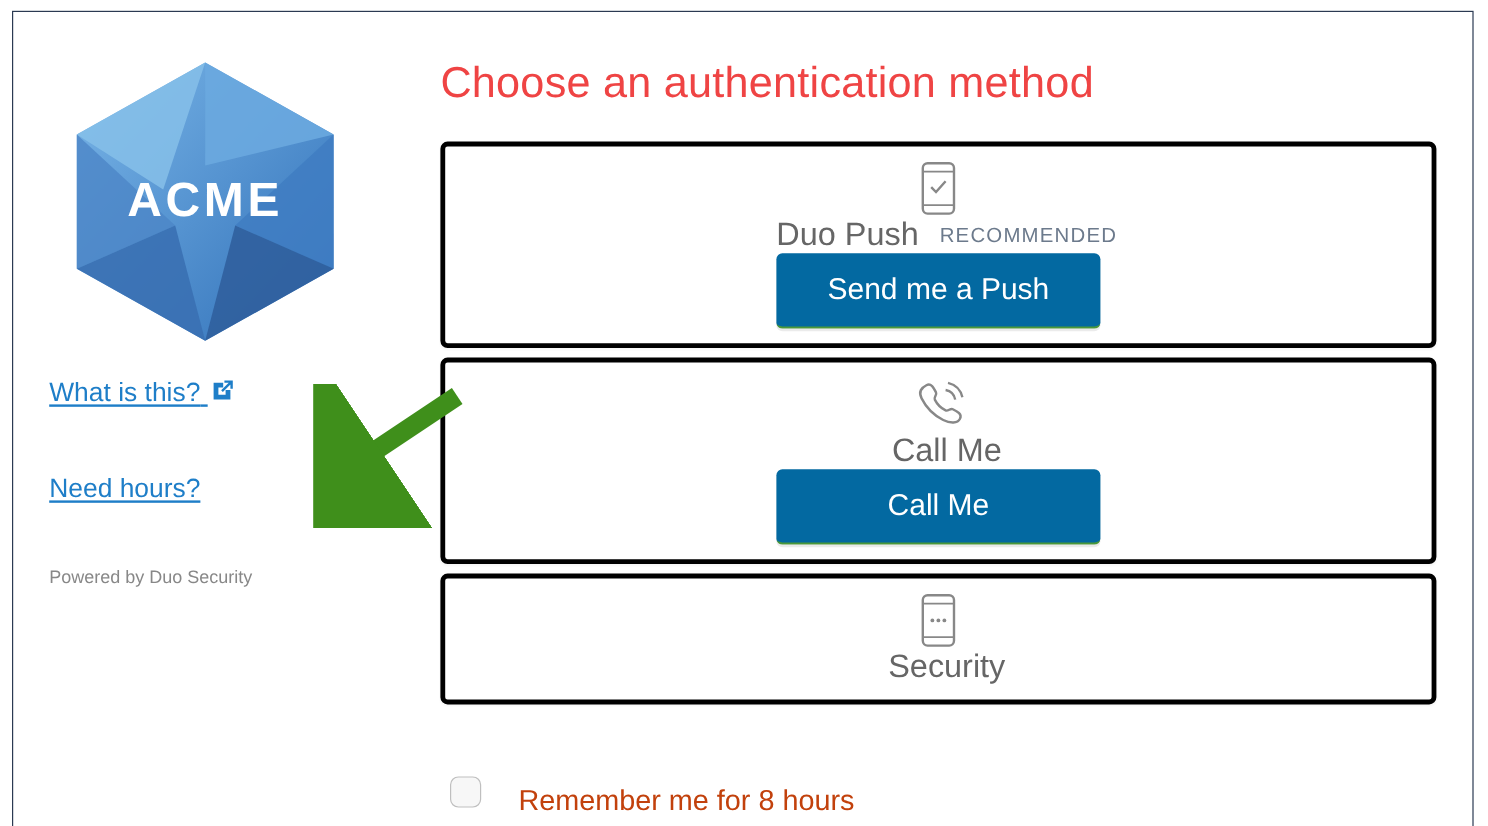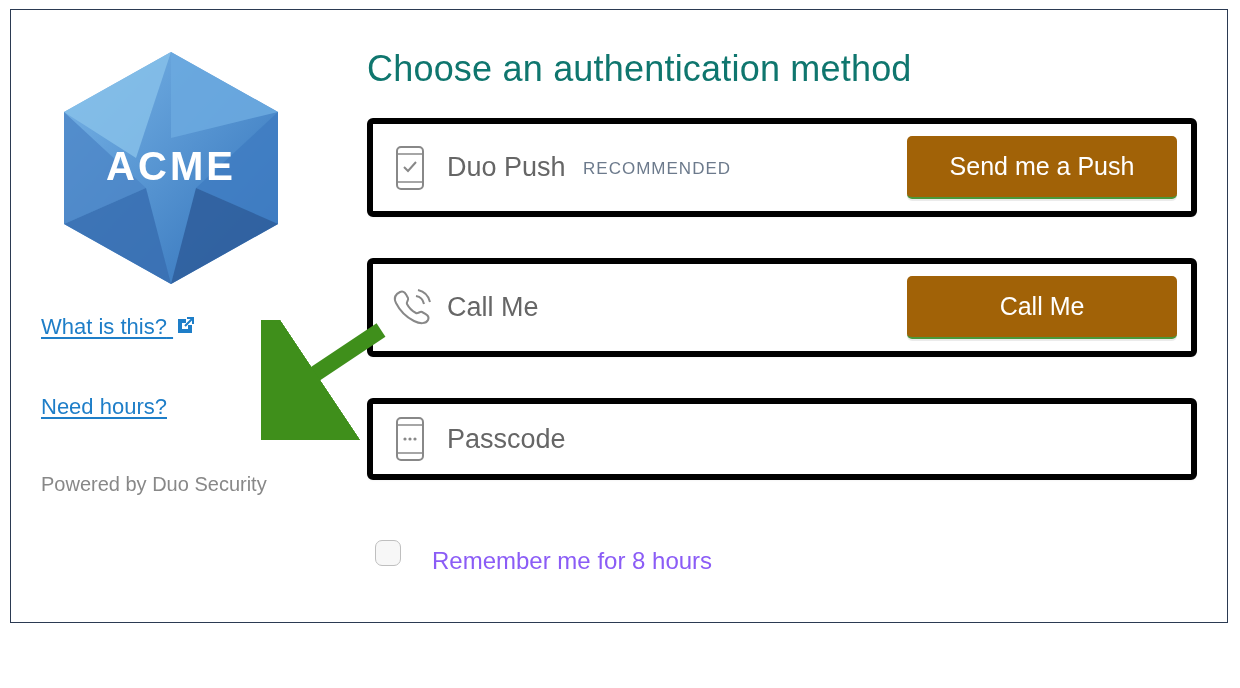--- a/index.html
+++ b/index.html
@@ -26,43 +26,44 @@
     font-size:22px;
     text-decoration:underline;
     text-underline-offset:3px;
     margin-bottom:12px;
     line-height:1.35;
   }
   .links .ext-icon { display:inline-block; vertical-align:-2px; margin-left:2px;}
   .powered {
     margin-top:40px;
     color:#888;
-    font-size:20px;
+    font-size:15px;
   }
 
   .main {
     flex:1;
     padding-left:26px;
   }
   h1 {
     margin:0 0 28px 0;
     font-weight:300;
     font-size:36px;
-    color:#0f766e;
+    color:#ef4444;
     letter-spacing:0.2px;
   }
   .method-card {
     background:#fff;
-    border:6px solid #000000;
+    border:4px solid #000000;
     border-radius:6px;
     box-shadow:0 1px 2px rgba(0,0,0,0.04);
     display:flex;
     align-items:center;
     padding:12px 14px;
-    margin-bottom:41px;
+    margin-bottom:8px;
+    flex-direction:column;
   }
   .method-icon {
     width:46px;
     height:46px;
     flex-shrink:0;
     display:flex;
     align-items:center;
     justify-content:center;
   }
   .method-label {
@@ -73,21 +74,21 @@
     font-weight:400;
   }
   .badge {
     font-size:17px;
     letter-spacing:1px;
     color:#6c7a8c;
     margin-left:10px;
     vertical-align:2px;
   }
   .method-btn {
-    background:#a16207;
+    background:#0369a1;
     color:#fff;
     border:none;
     border-radius:5px;
     font-size:25px;
     padding:16px 22px;
     min-width:270px;
     text-align:center;
     cursor:pointer;
     font-weight:400;
     box-shadow:0 2px 0 rgba(0,0,0,0.08);
@@ -102,21 +103,21 @@
     padding-left:4px;
   }
   .chk {
     width:26px;height:26px;
     border:1px solid #bfbfbf;
     border-radius:7px;
     background:#f7f7f7;
     appearance:none;
     cursor:pointer;
   }
-  .remember-label { font-size:24px; color:#8b5cf6;margin-top:17px; }
+  .remember-label { font-size:24px; color:#c2410c;margin-top:17px; }
 
   .arrow-annot {
     position:absolute;
     pointer-events:none;
     left:250px;
     top:310px;
   }
 </style>
 </head>
 <body>
@@ -196,21 +197,21 @@
       <span class="method-icon">
         <svg width="32" height="46" viewBox="0 0 32 46">
           <rect x="3" y="2" width="26" height="42" rx="4" fill="none" stroke="#888" stroke-width="2"></rect>
           <line x1="3" y1="9" x2="29" y2="9" stroke="#888" stroke-width="1.5"></line>
           <line x1="3" y1="37" x2="29" y2="37" stroke="#888" stroke-width="1.5"></line>
           <circle cx="11" cy="23" r="1.6" fill="#888"></circle>
           <circle cx="16" cy="23" r="1.6" fill="#888"></circle>
           <circle cx="21" cy="23" r="1.6" fill="#888"></circle>
         </svg>
       </span>
-      <span class="method-label">Passcode</span>
+      <span class="method-label">Security</span>
     </div>
 
     <div class="remember-row">
       <input type="checkbox" class="chk" style="">
       <span class="remember-label">Remember me for 8 hours</span>
     </div>
   </div>
 
   <svg class="arrow-annot" width="140" height="120" viewBox="0 0 140 120">
     <defs>

